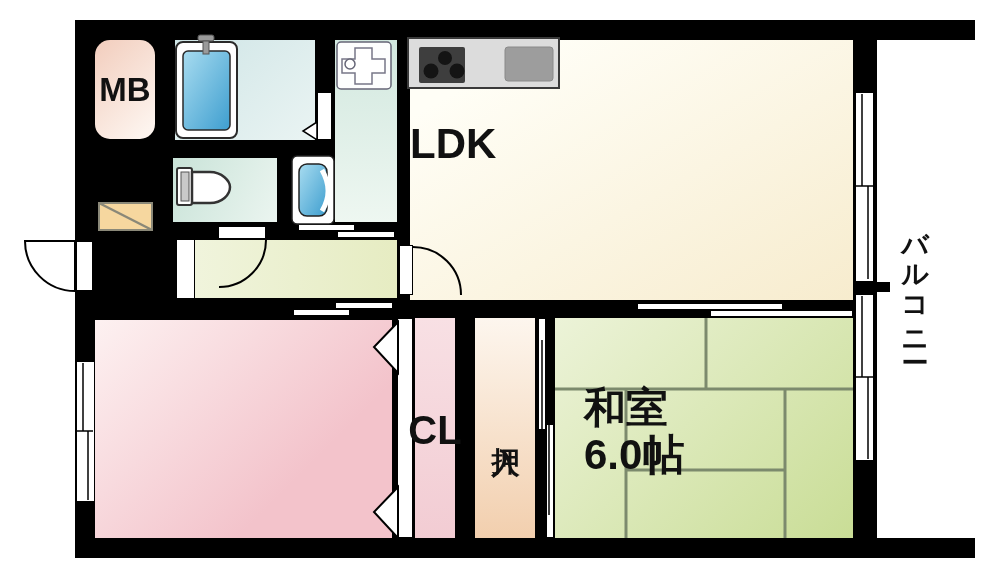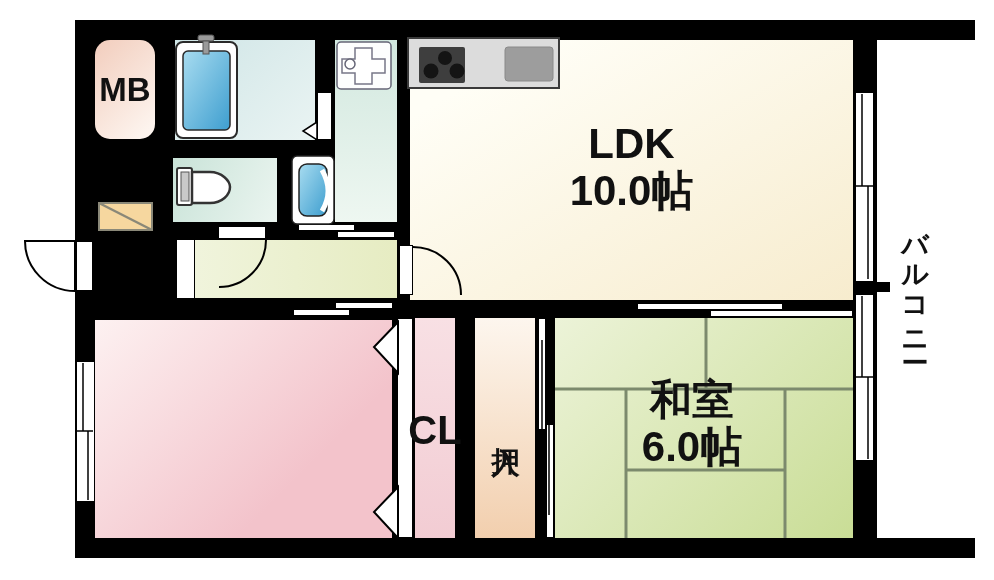--- a/index.html
+++ b/index.html
@@ -26,21 +26,21 @@
   .shoe-box{background:var(--shoe-box);border:2px solid #8a8878;z-index:2;}
   
   .white-open{background:#fff;z-index:2;}
   .door-leaf{background:#fff;border:1.5px solid #000;z-index:2;}
   .window{background:#fff;border:1.5px solid #000;z-index:2;}
   .slider-bar{background:#fff;border:1px solid #000;z-index:2;}
   
   .overlay{position:absolute;left:0;top:0;z-index:3;pointer-events:none;}
   
   .label{z-index:4;display:flex;align-items:center;justify-content:center;text-align:center;}
-  .label-block{z-index:4;position:absolute;text-align:center;line-height:1.12;}
+  .label-block{z-index:4;position:absolute;text-align:left;line-height:1.12;}
   .big{font-size:42px;}
   .mid{font-size:33px;}
   .cl-size{font-size:40px;}
   .vtext{writing-mode:vertical-rl;text-orientation:mixed;}
 </style>
 </head>
 <body>
 
 <div class="plan">
 
@@ -153,25 +153,24 @@
       <path d="M83,363 V431"></path>
         <path d="M88,431 V500"></path>
         <path d="M77,431 H93"></path>
       <path d="M542,340 V460"></path>
         <path d="M549,395 V515"></path>
     </g>
   </svg>
 
   <div class="label-block big" style="left:410px;top:120px;width:443px;">
     <div>LDK</div>
-    <div>10.0帖</div>
   </div>
 
 
-  <div class="label-block big" style="left:555px;top:376px;width:274px;">
+  <div class="label-block big" style="left:555px;top:384px;width:274px;padding-left:29px;">
     <div>和室</div>
     <div>6.0帖</div>
   </div>
 
   <div class="abs label cl-size" style="left:406px;top:412px;width:58px;height:36px;overflow:visible;">
     <span>CL</span>
   </div>
 
   <div class="abs label" style="left:475px;top:378px;width:60px;height:96px;font-size:28px;">
     <span class="vtext">押入</span>

